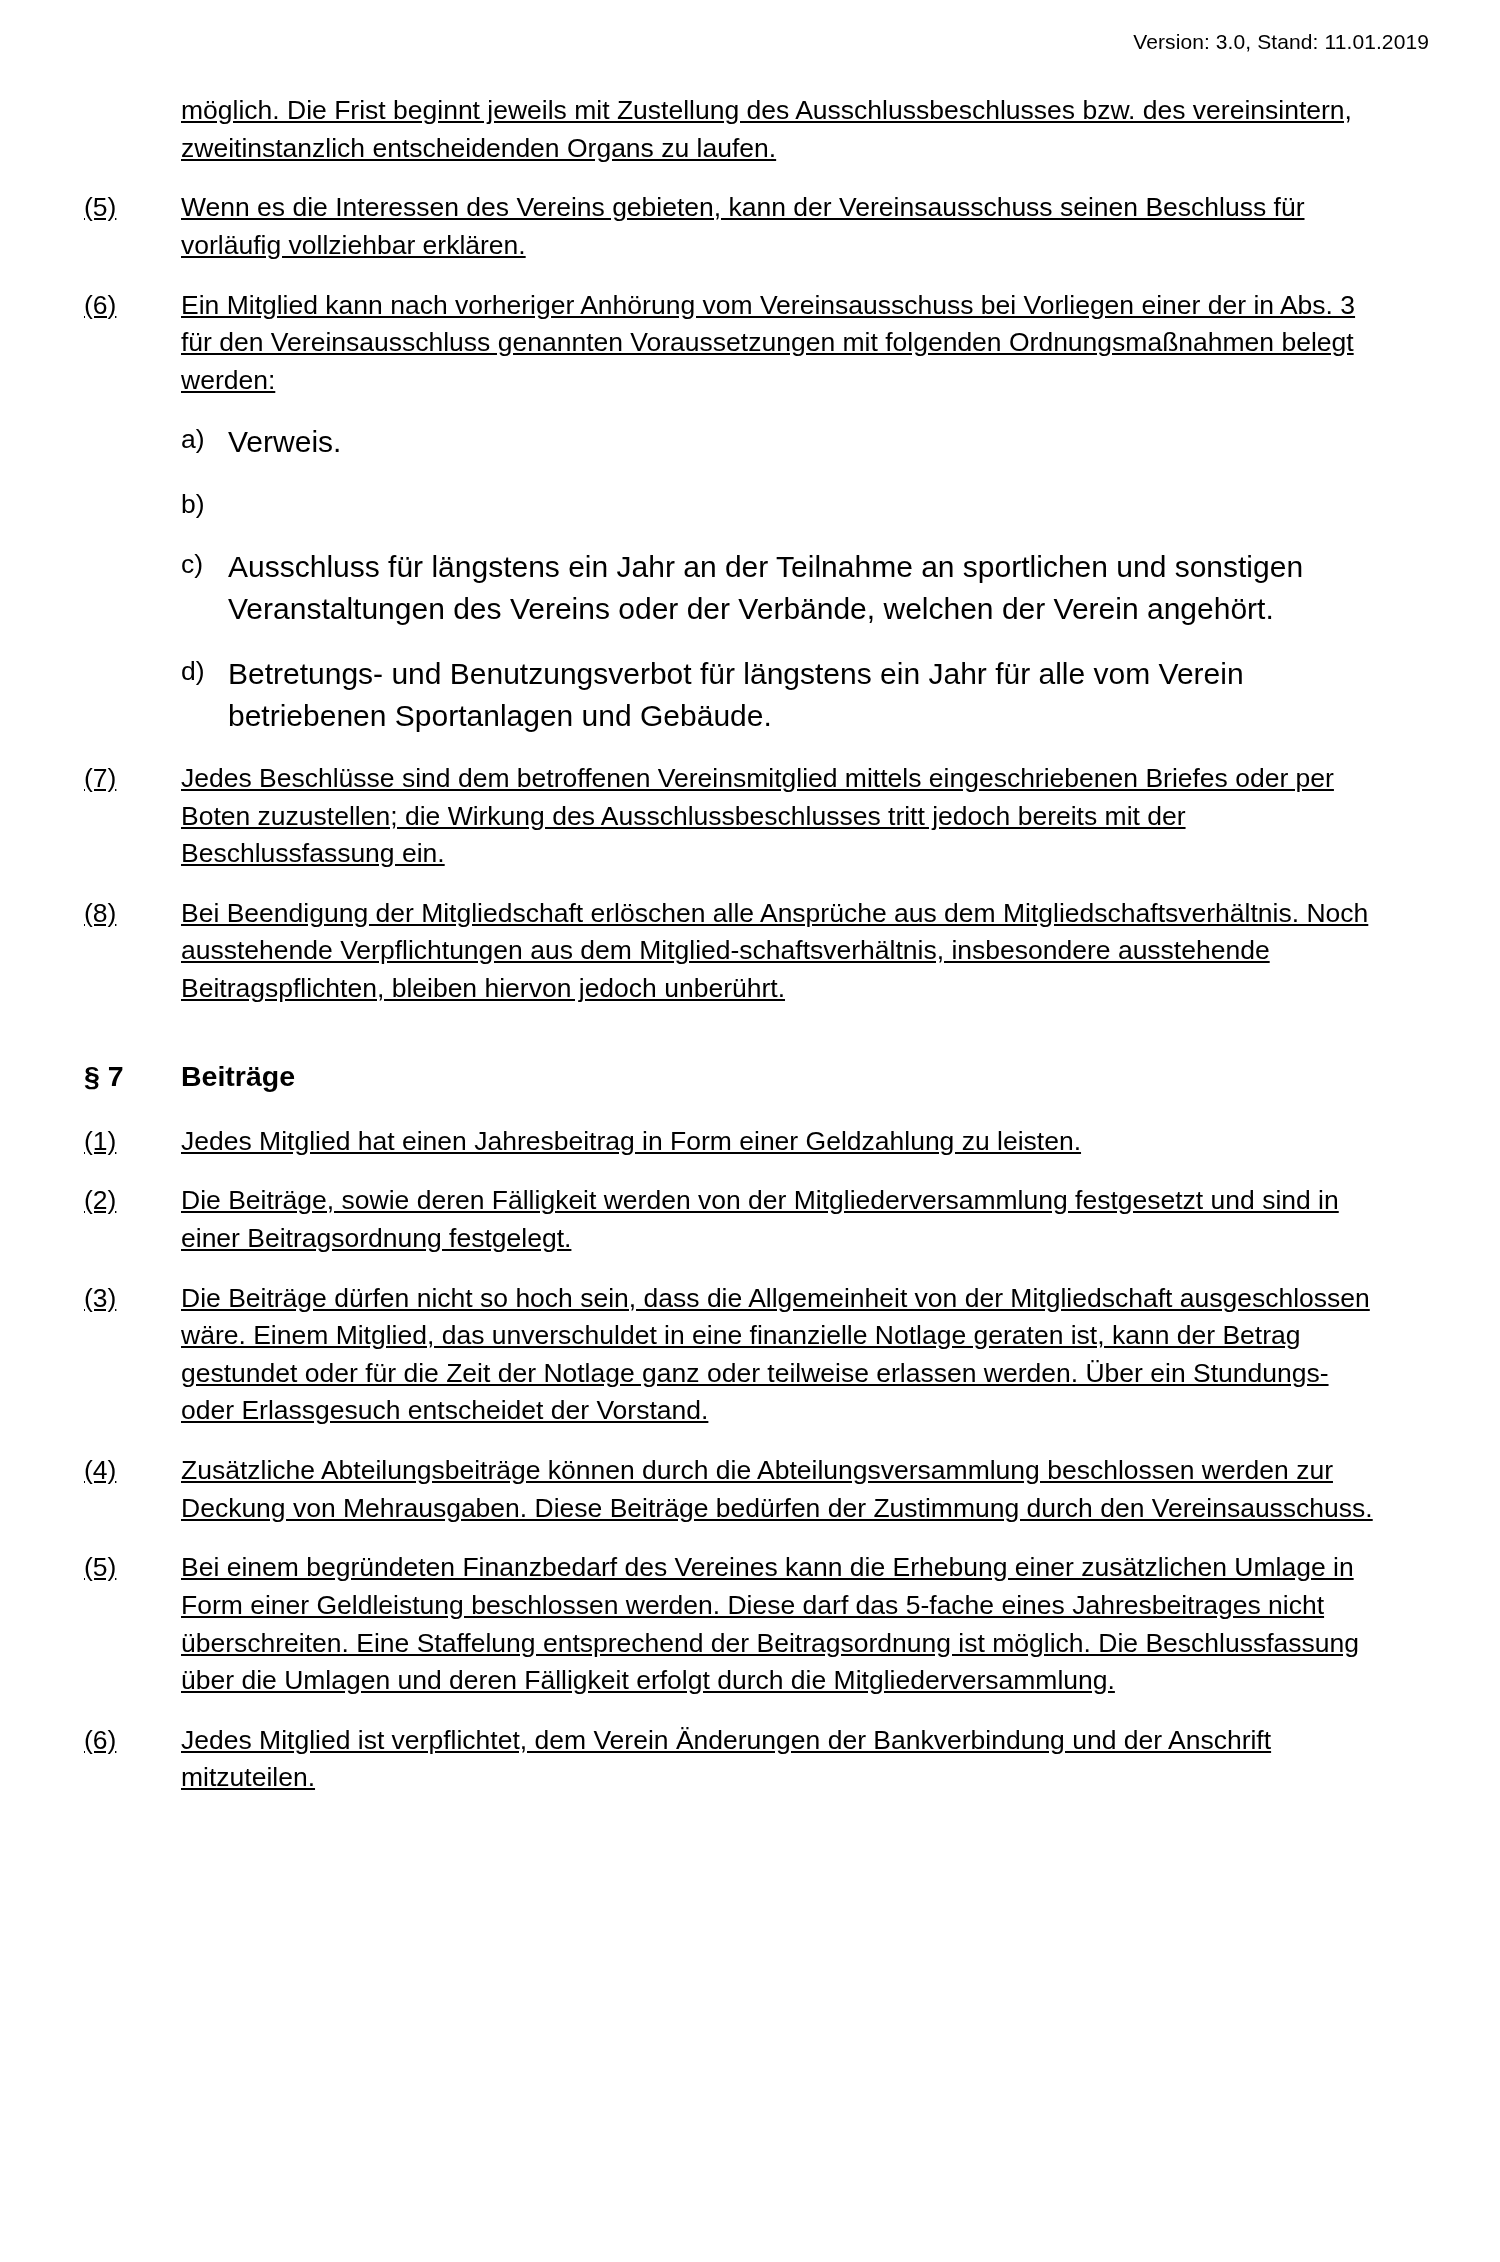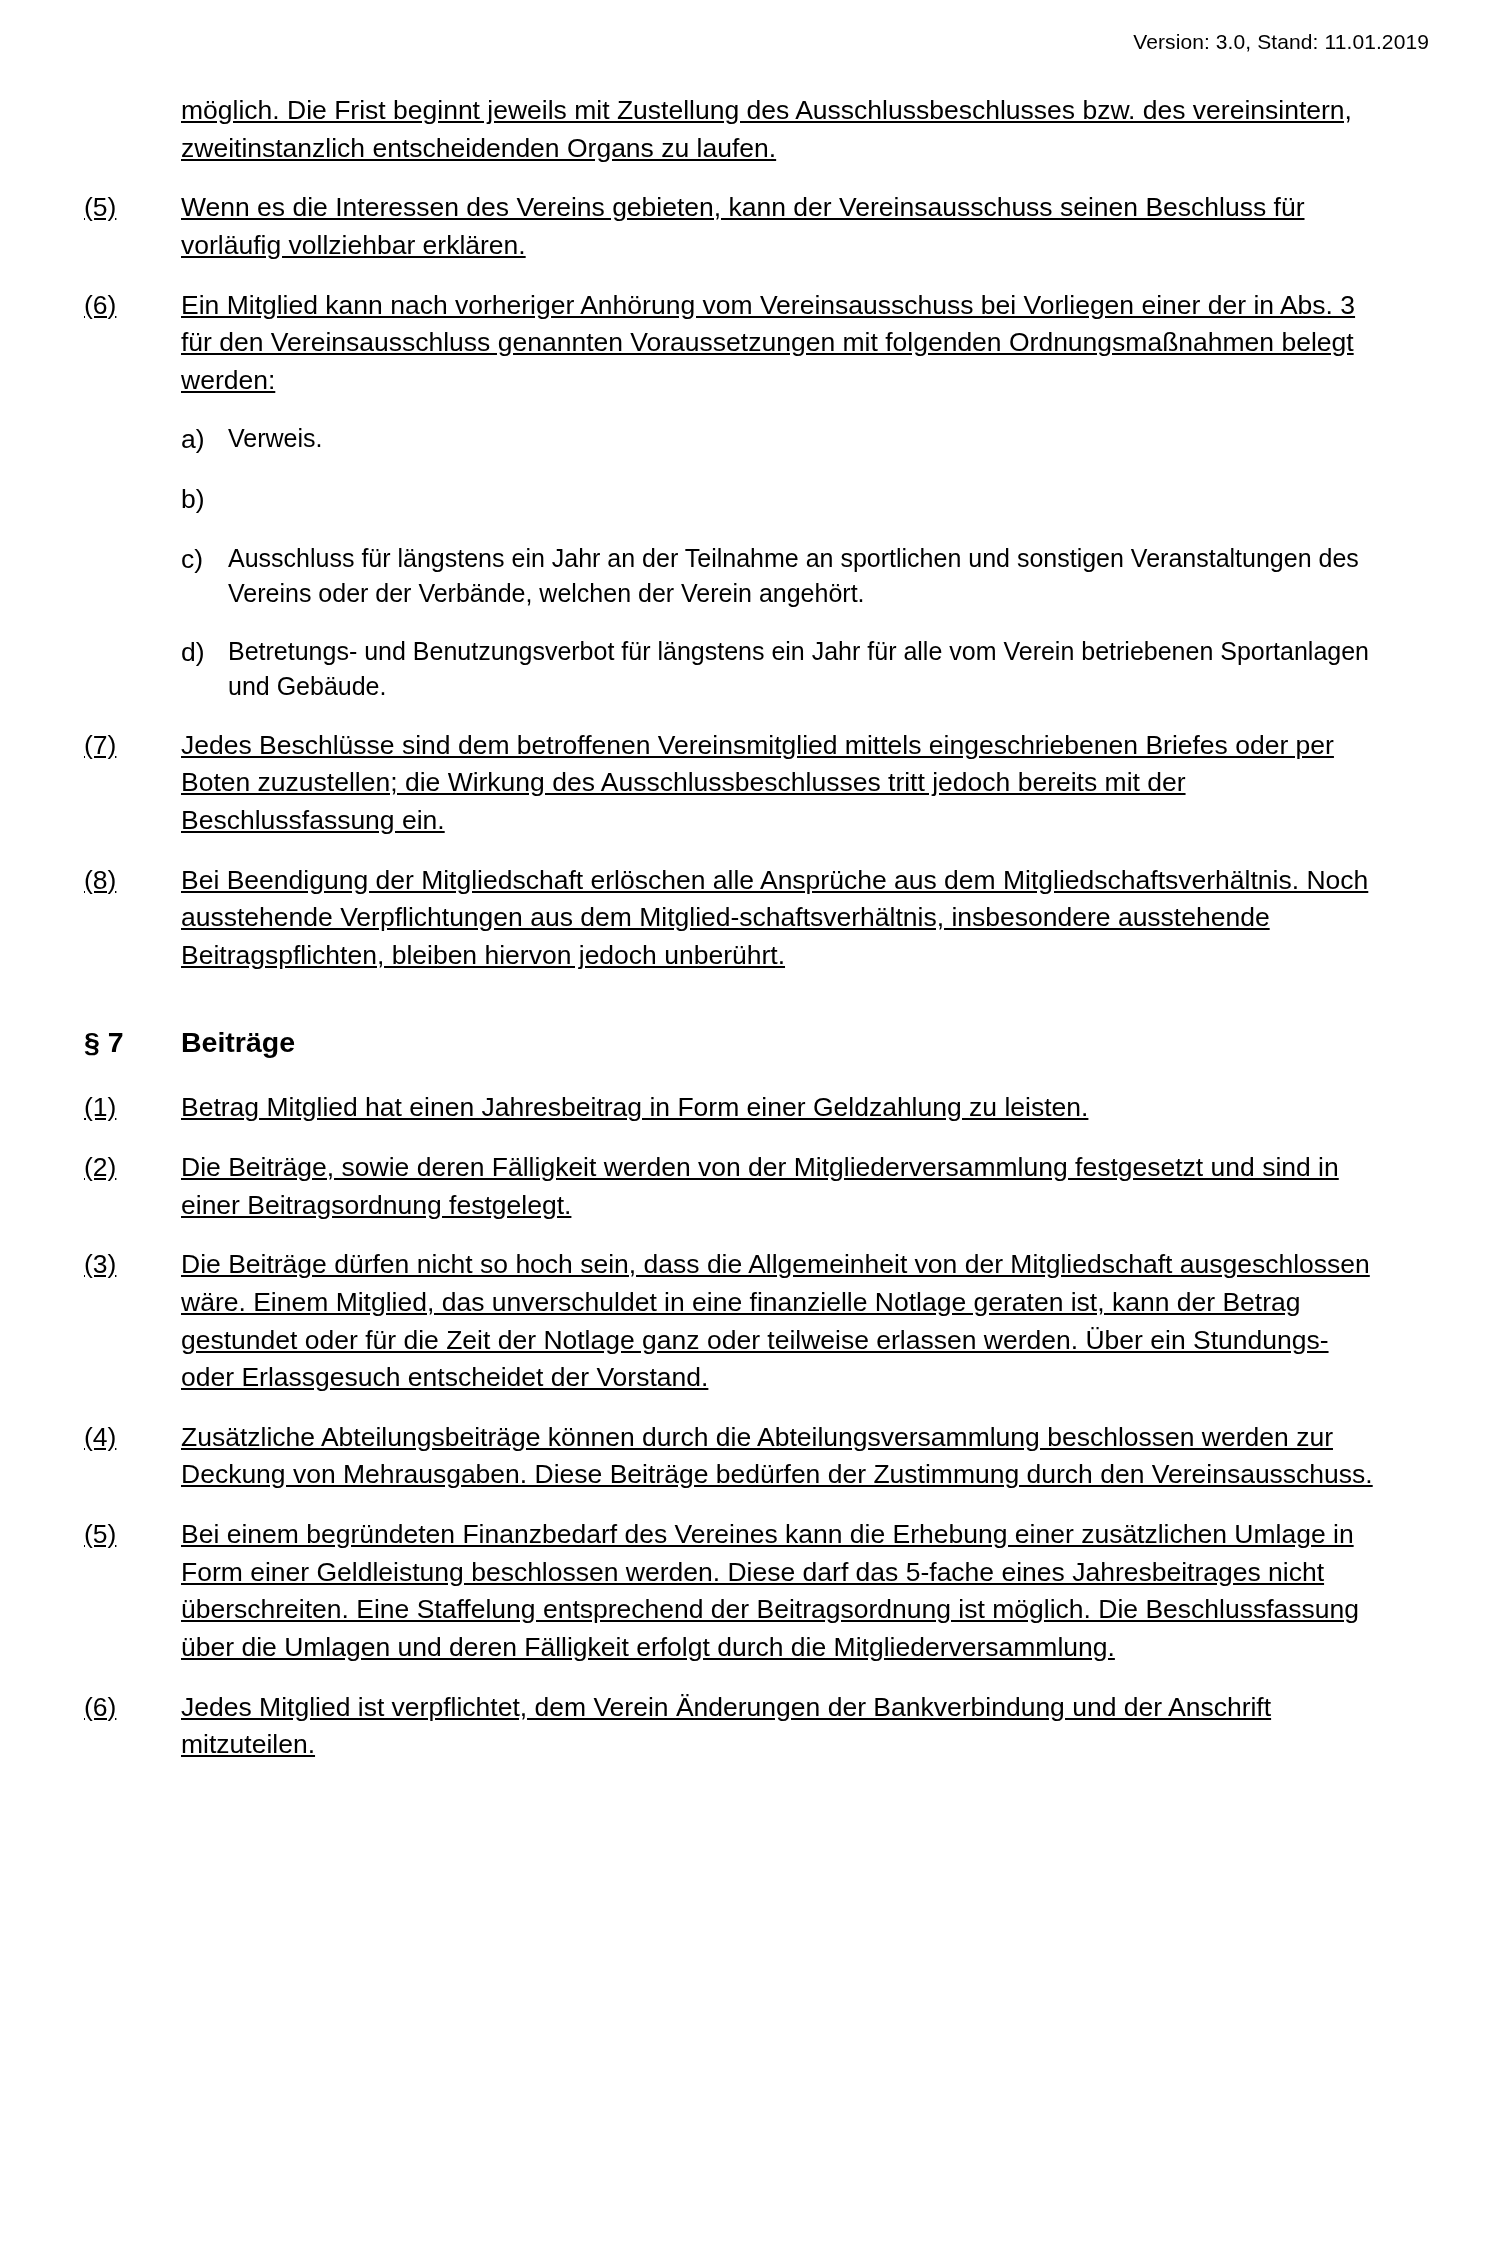--- a/index.html
+++ b/index.html
@@ -63,21 +63,21 @@
     padding-left: 105px;
   }
   .sub-marker {
     flex: 0 0 auto;
     width: 47px;
     font-size: 26.5px;
     line-height: 1.42;
   }
   .sub-text {
     flex: 1 1 auto;
-    font-size: 25px;
+    font-size: 30px;
     line-height: 1.42;
     padding-right: 20px;
   }
 
   .section-heading {
     display: flex;
     align-items: baseline;
     font-weight: bold;
     font-size: 28.5px;
     margin-top: 52px;
@@ -147,21 +147,21 @@
       <div class="text">Bei Beendigung der Mitgliedschaft erlöschen alle Ansprüche aus dem Mitgliedschaftsverhältnis. Noch ausstehende Verpflichtungen aus dem Mitglied-schaftsverhältnis, insbesondere ausstehende Beitragspflichten, bleiben hiervon jedoch unberührt.</div>
     </div>
 
     <div class="section-heading">
       <div class="sec-num">§ 7</div>
       <div class="sec-title">Beiträge</div>
     </div>
 
     <div class="row">
       <div class="marker">(1)</div>
-      <div class="text">Betrag Mitglied hat einen Jahresbeitrag in Form einer Geldzahlung zu leisten.</div>
+      <div class="text">Jedes Mitglied hat einen Jahresbeitrag in Form einer Geldzahlung zu leisten.</div>
     </div>
 
     <div class="row">
       <div class="marker">(2)</div>
       <div class="text">Die Beiträge, sowie deren Fälligkeit werden von der Mitgliederversammlung festgesetzt und sind in einer Beitragsordnung festgelegt.</div>
     </div>
 
     <div class="row">
       <div class="marker">(3)</div>
       <div class="text">Die Beiträge dürfen nicht so hoch sein, dass die Allgemeinheit von der Mitgliedschaft ausgeschlossen wäre. Einem Mitglied, das unverschuldet in eine finanzielle Notlage geraten ist, kann der Betrag gestundet oder für die Zeit der Notlage ganz oder teilweise erlassen werden. Über ein Stundungs- oder Erlassgesuch entscheidet der Vorstand.</div>

